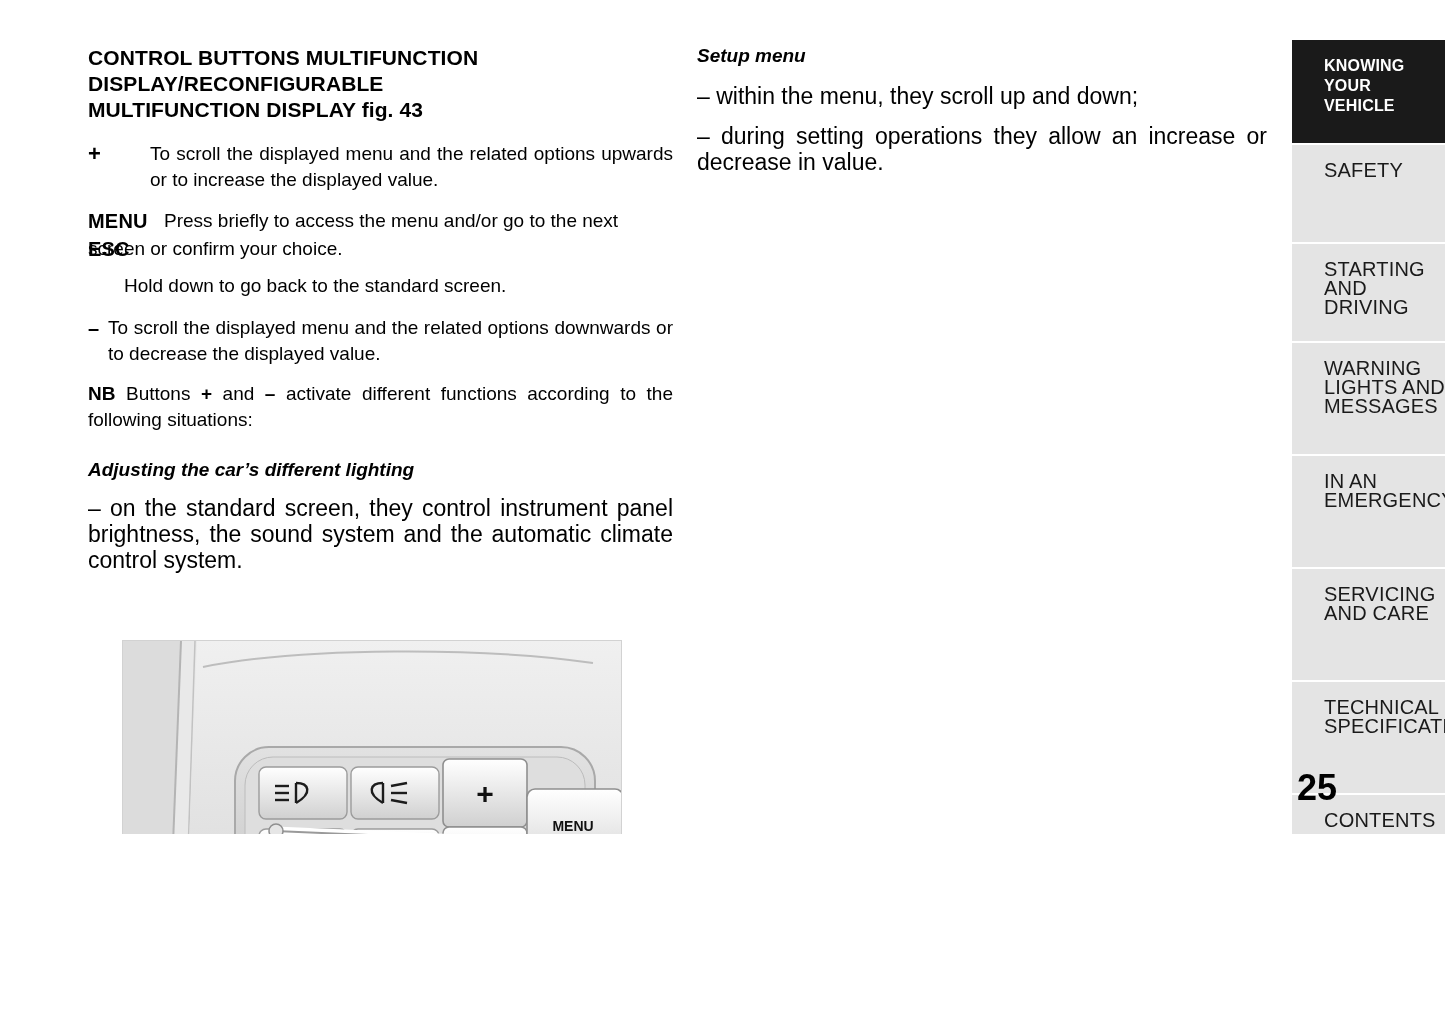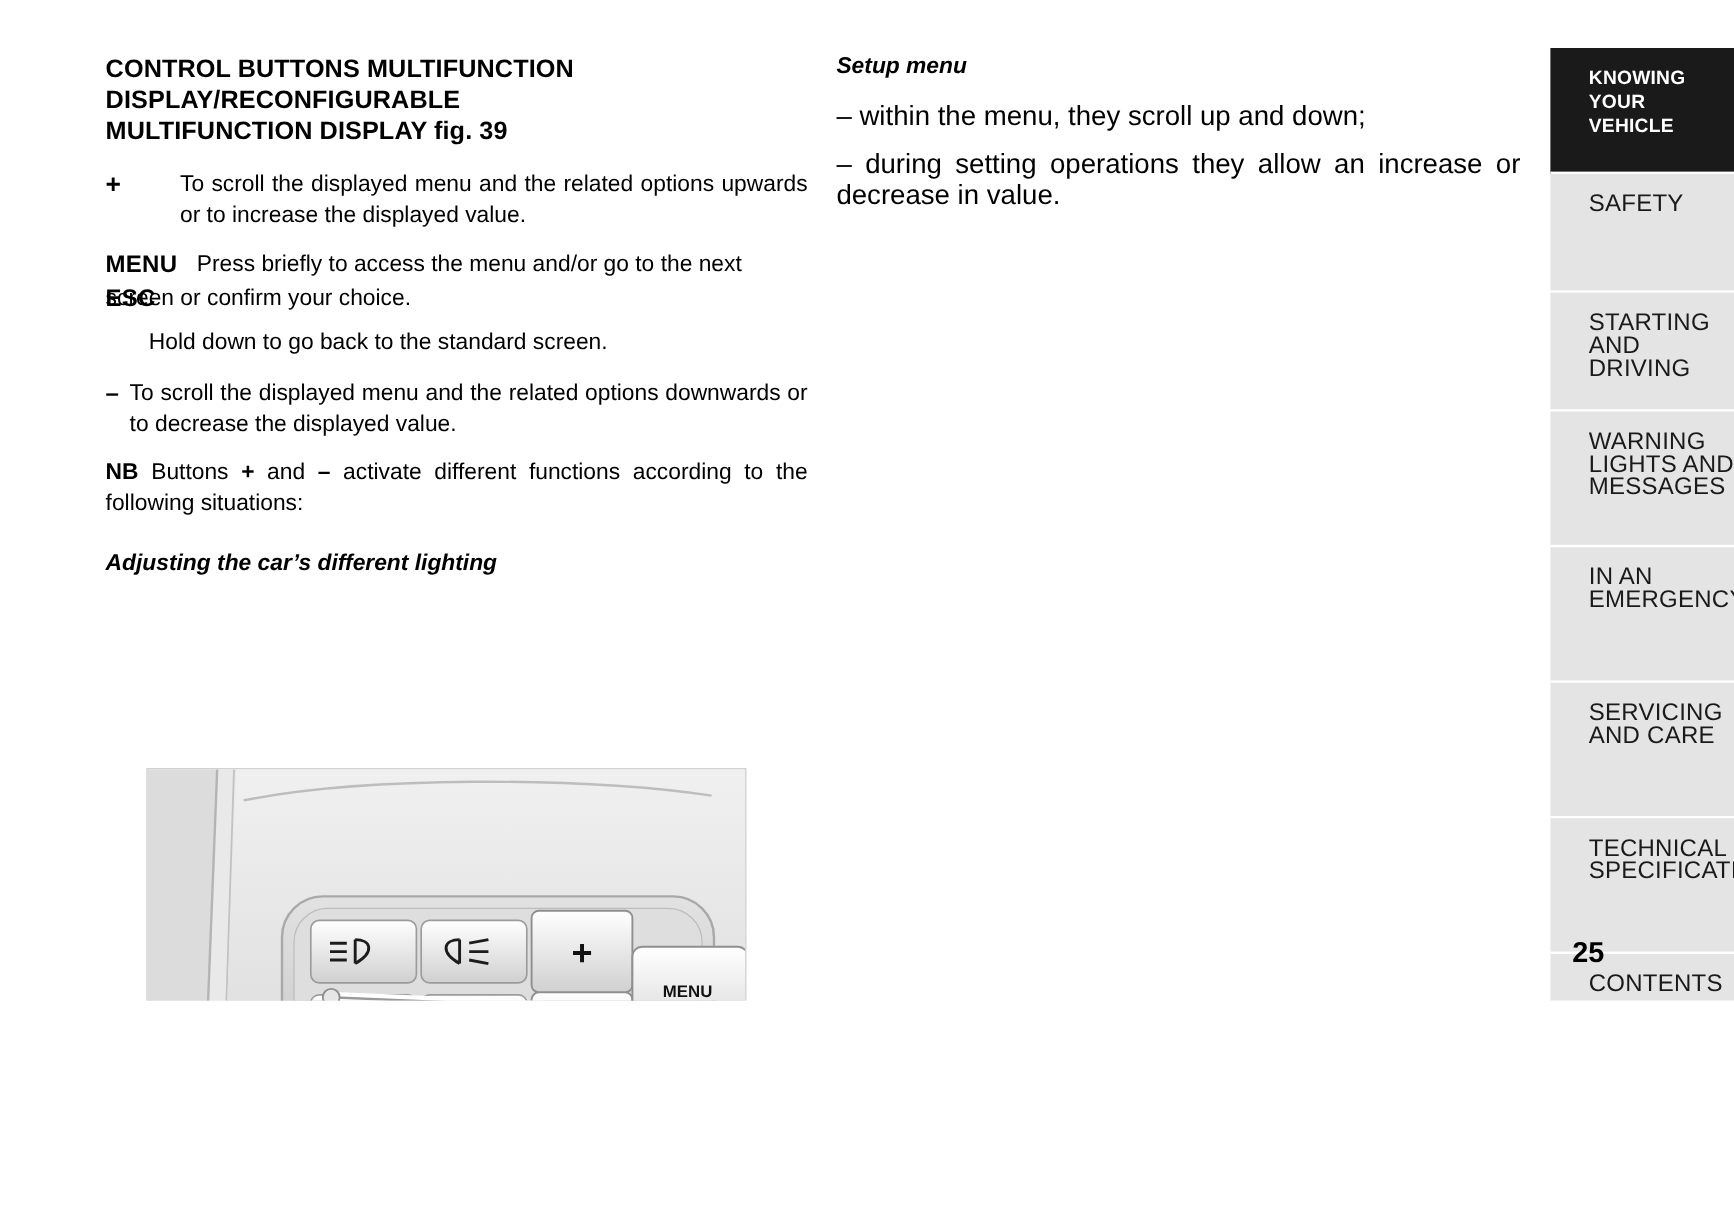--- a/index.html
+++ b/index.html
@@ -174,35 +174,35 @@
   .tab.active .tab-label {
     font-weight: bold;
     font-size: 16px;
     line-height: 20px;
   }
 
   .page-number {
     position: absolute;
     right: 108px;
     bottom: 25px;
-    font-size: 24px;
+    font-size: 36px;
     font-weight: bold;
   }
 </style>
 </head>
 <body>
 
 <div class="page">
 
   <div class="col-left">
 
     <h1 class="section-title">
       <span>CONTROL BUTTONS MULTIFUNCTION</span><br>
       <span>DISPLAY/RECONFIGURABLE</span><br>
-      <span>MULTIFUNCTION DISPLAY fig. 39</span>
+      <span>MULTIFUNCTION DISPLAY fig. 43</span>
     </h1>
 
     <div class="row-sym indent-62">
       <span class="sym">+</span>
       <span class="txt">To scroll the displayed menu and the related options upwards or to increase the displayed value.</span>
     </div>
 
     <div class="menu-block">
       <span class="sym-menu">
         <span>MENU</span><br>
@@ -217,20 +217,21 @@
       <span class="sym small">–</span>
       <span class="txt">To scroll the displayed menu and the related options downwards or to decrease the displayed value.</span>
     </div>
 
     <p class="nb-para">
       <b>NB</b><span> Buttons </span><b>+</b><span> and </span><b>–</b><span> activate different functions according to the following situations:</span>
     </p>
 
     <h2 class="sub-italic">Adjusting the car’s different lighting</h2>
 
+    <p class="para">– on the standard screen, they control instrument panel brightness, the sound system and the automatic climate control system.</p>
   </div>
 
   <div class="col-right">
     <h2 class="sub-italic-r">Setup menu</h2>
     <p class="para nojust">– within the menu, they scroll up and down;</p>
     <p class="para">– during setting operations they allow an increase or decrease in value.</p>
   </div>
 
   <div class="figure-box">
     <svg width="498" height="305" viewBox="0 0 498 305">

